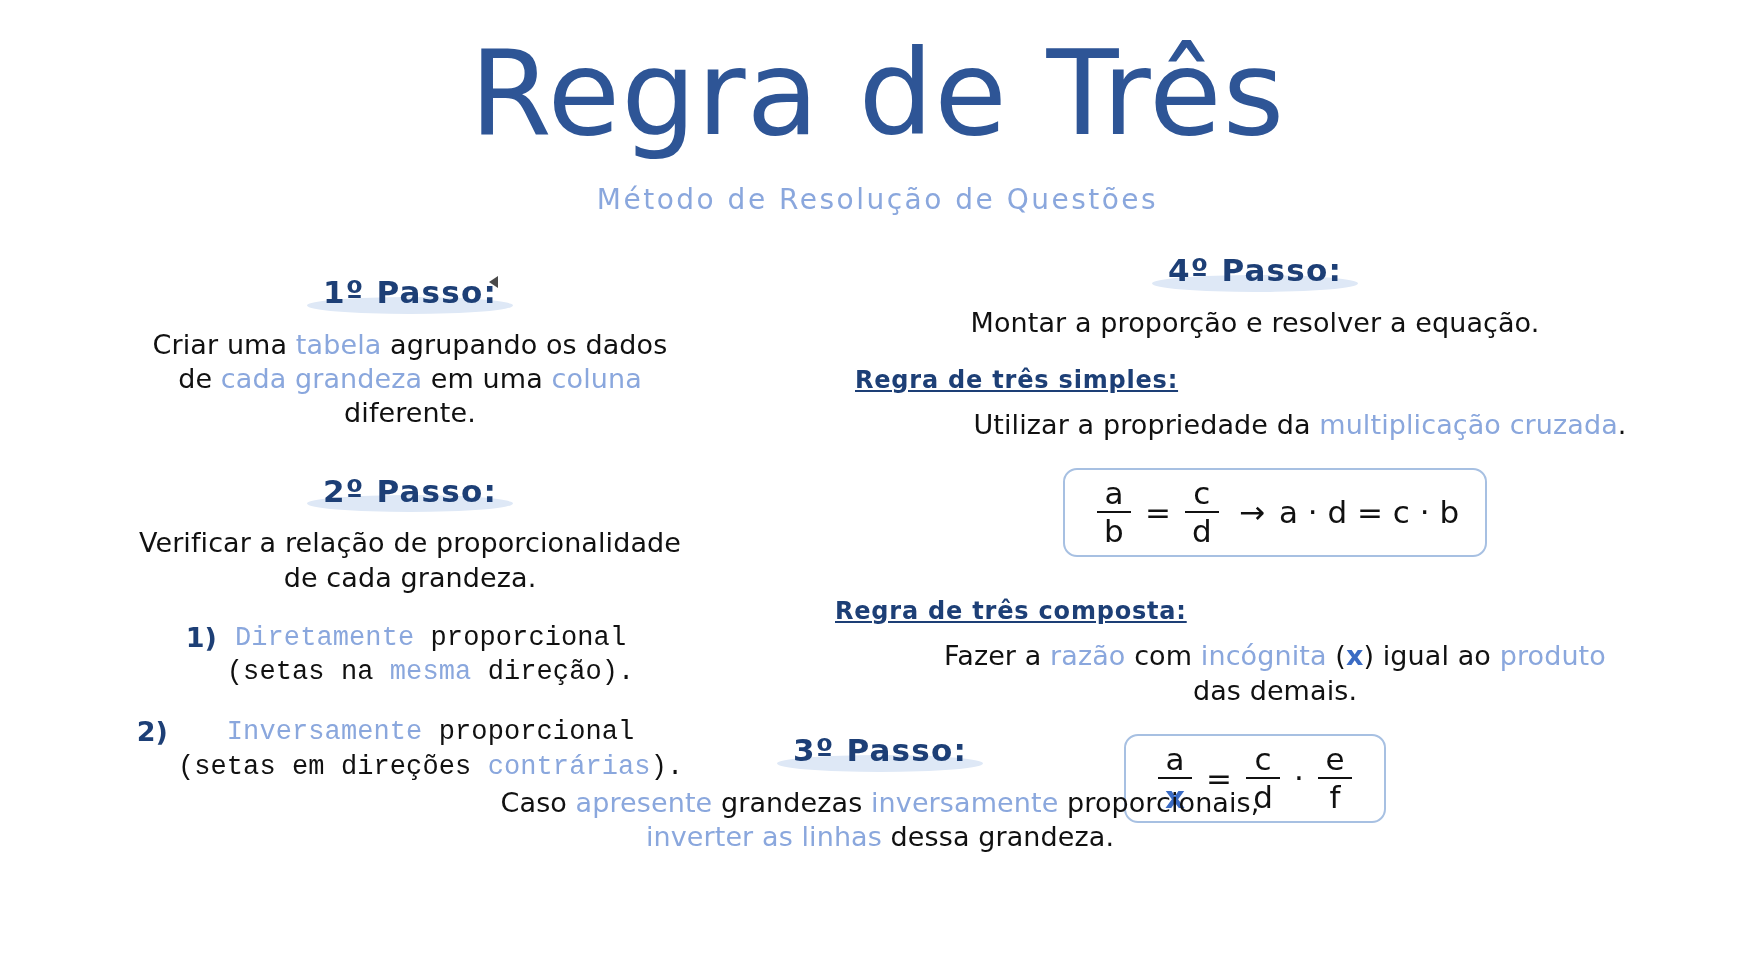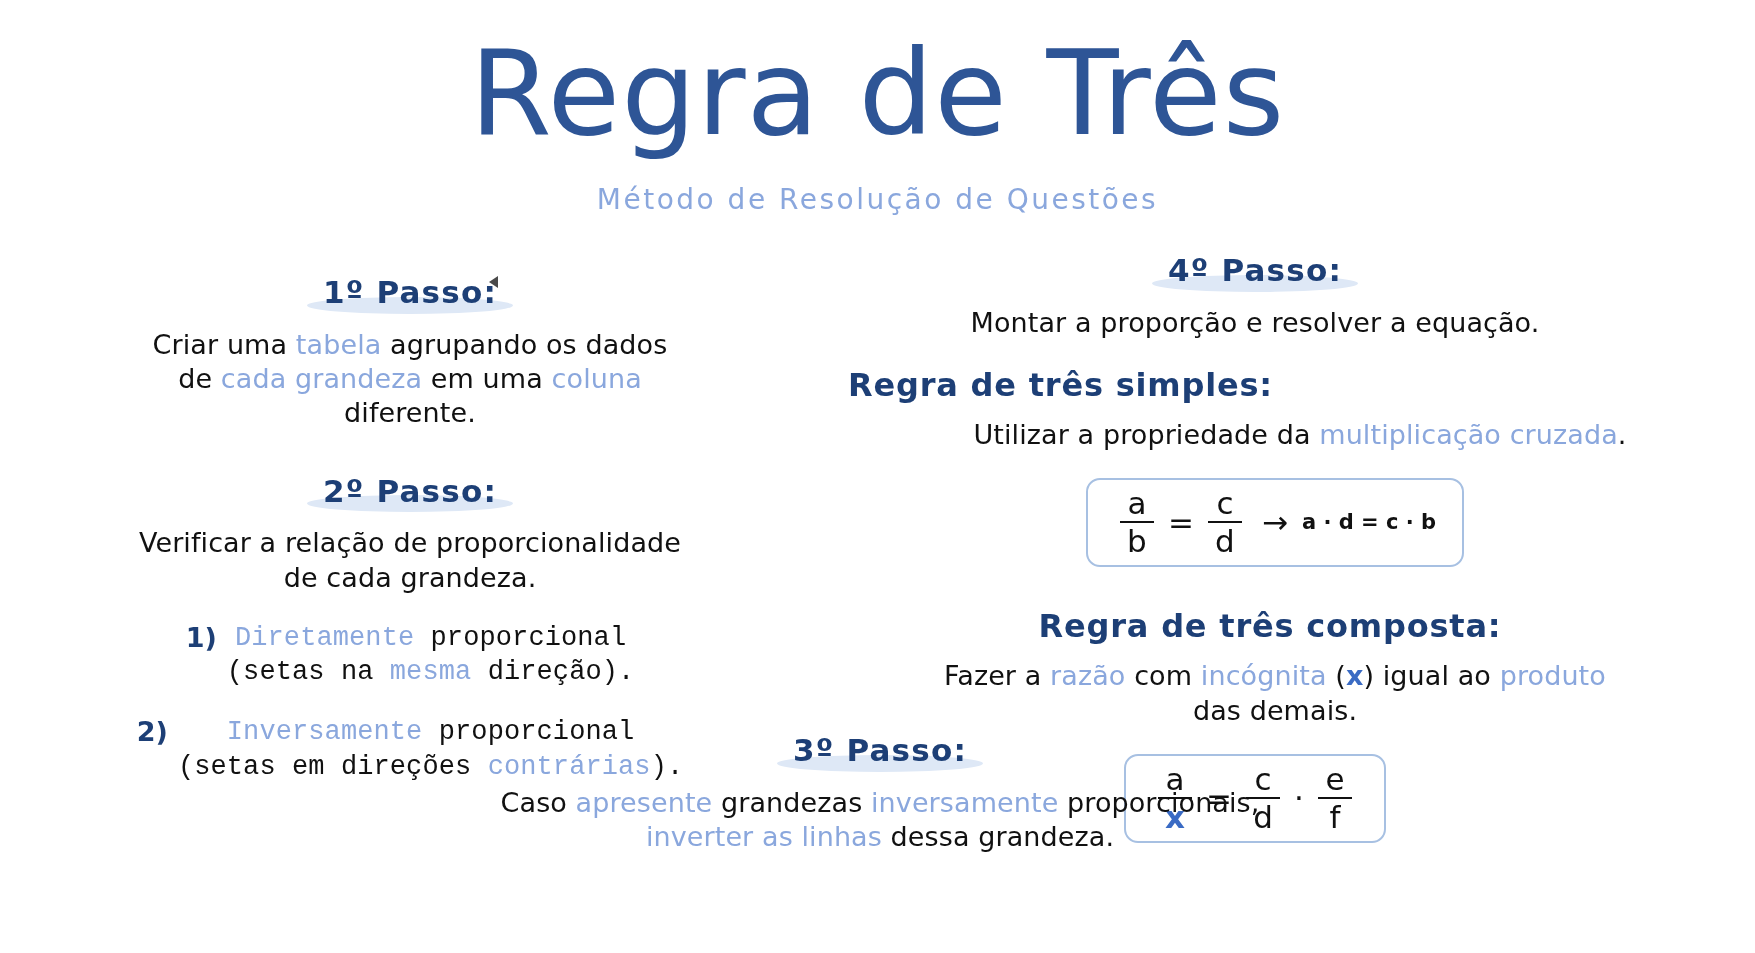--- a/index.html
+++ b/index.html
@@ -121,26 +121,27 @@
     color: #1d3f76;
     flex: 0 0 auto;
     padding-right: 10px;
     line-height: 1.27;
   }
   .num-body { text-align: center; font-family: Liberation Mono, monospace; }
 
   
   .sub-head {
     font-family: "DejaVu Sans", sans-serif;
-    font-size: 32px;
+    font-size: 24px;
     font-weight: 700;
     letter-spacing: 0.8px;
     color: #1d4da0;
-    margin: 8px;
-    white-space: nowrap;
+    margin: 15px;
+    white-space: nowrap;
+    text-decoration: underline;
   }
   .sub-head.navy { color: #1d3f76; }
 
   
   .formula-box {
     display: inline-flex;
     align-items: center;
     justify-content: center;
     border: 2.5px solid #a7c0e2;
     border-radius: 14px;
@@ -171,25 +172,24 @@
   }
   .arrow {
     font-family: "DejaVu Sans", sans-serif;
     font-size: 31px;
     color: #111111;
     margin: 0 14px;
     line-height: 1;
   }
   .result {
     font-family: "DejaVu Sans", sans-serif;
-    font-size: 21px;
+    font-size: 31px;
     color: #111111;
     white-space: nowrap;
     line-height: 1;
-    font-weight: bold;
   }
 
   .gap-sm  { height: 14px; }
   .gap-md  { height: 26px; }
   .gap-lg  { height: 40px; }
 
   
   #step3-block {
     position: absolute;
     left: 380px;
@@ -284,21 +284,21 @@
         <span class="num">c</span>
         <span class="den">d</span>
       </span>
       <span class="arrow">→</span>
       <span class="result">a · d = c · b</span>
     </span>
   </div>
 
   <div class="gap-lg"></div>
 
-  <div style="text-align:center; padding-left:30px;">
+  <div style="text-align:left; padding-left:30px;">
     <span class="sub-head navy">Regra de três composta:</span>
   </div>
   <div class="gap-sm"></div>
   <p class="body-text" style="padding-left:40px;">
     <span>Fazer a </span><span class="hl">razão</span><span> com </span><span class="hl">incógnita</span><span> (</span><span class="hl-strong">x</span><span>) igual ao </span><span class="hl">produto</span><br>
     <span>das demais.</span>
   </p>
 
   <div class="gap-md"></div>
 

